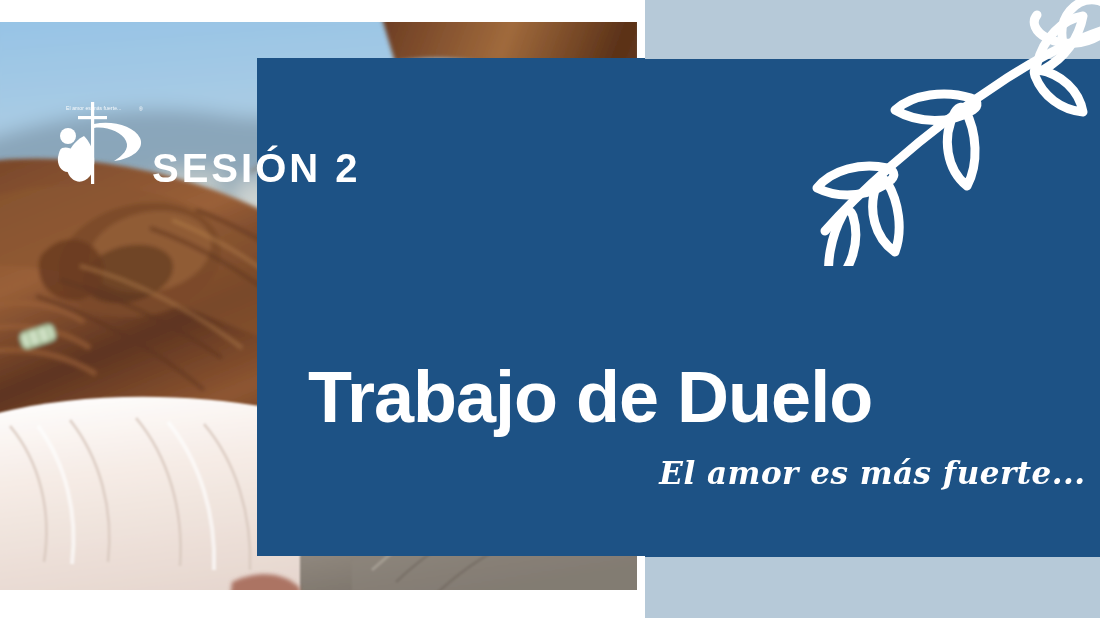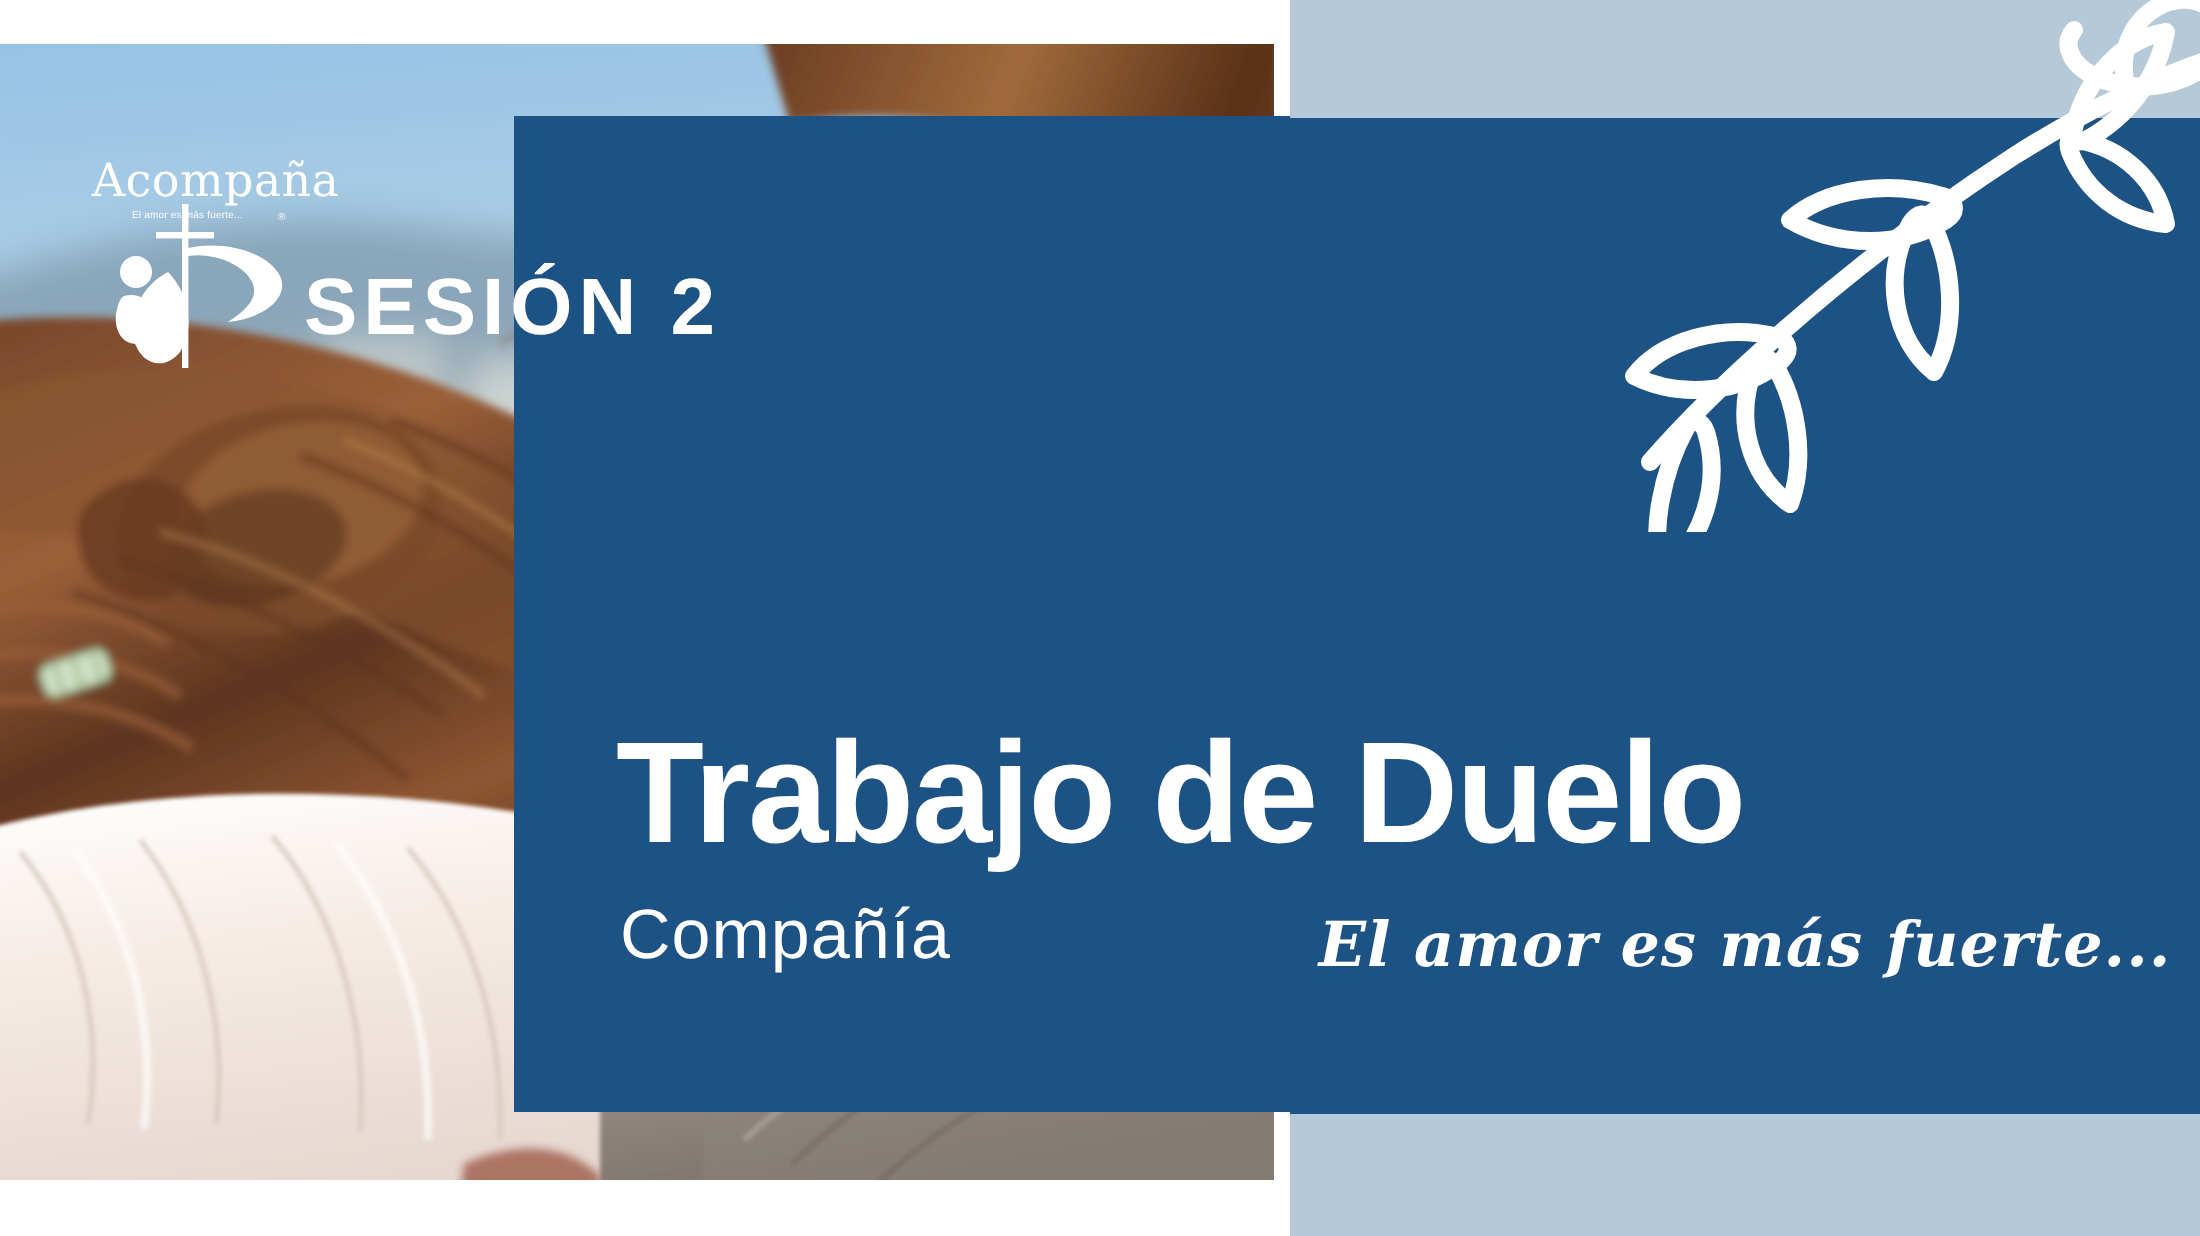--- a/index.html
+++ b/index.html
@@ -138,21 +138,20 @@
   }
   .session-label {
     color: #ffffff;
     font-family: "Liberation Sans", sans-serif;
     font-weight: 700;
     font-size: 40px;
     letter-spacing: 3px;
     line-height: 1;
     white-space: nowrap;
     margin-left: 4px;
-    margin-bottom: 14px;
   }
 
   
   .title {
     position: absolute;
     left: 308px;
     top: 349px;
     color: #ffffff;
     font-family: "Liberation Sans", sans-serif;
     font-weight: 700;
@@ -387,22 +386,20 @@
           <path d="M56 46 C74 42 96 48 102 60 C107 71 94 81 76 83 C84 78 92 71 88 63 C84 54 68 48 56 50 Z"></path>
 
           <path d="M46 58 C56 68 60 86 52 98 C44 108 32 104 29 92 C26 78 34 64 46 58 Z"></path>
 
           <circle cx="30" cy="58" r="8"></circle>
 
           <path d="M24 70 C31 68 38 72 40 80 C42 88 37 94 30 94 C23 94 19 87 20 79 C21 74 22 71 24 70 Z"></path>
         </g>
       </svg>
     </div>
-    <div class="brand-word">Acompaña</div>
     <div class="brand-tag">El amor es más fuerte...</div>
     <div class="brand-reg">®</div>
     <div class="session-label">SESIÓN 2</div>
   </div>
 
   <div class="title">Trabajo de Duelo</div>
-  <div class="subtitle">Compañía</div>
 
 </div>
 
 </body></html>

